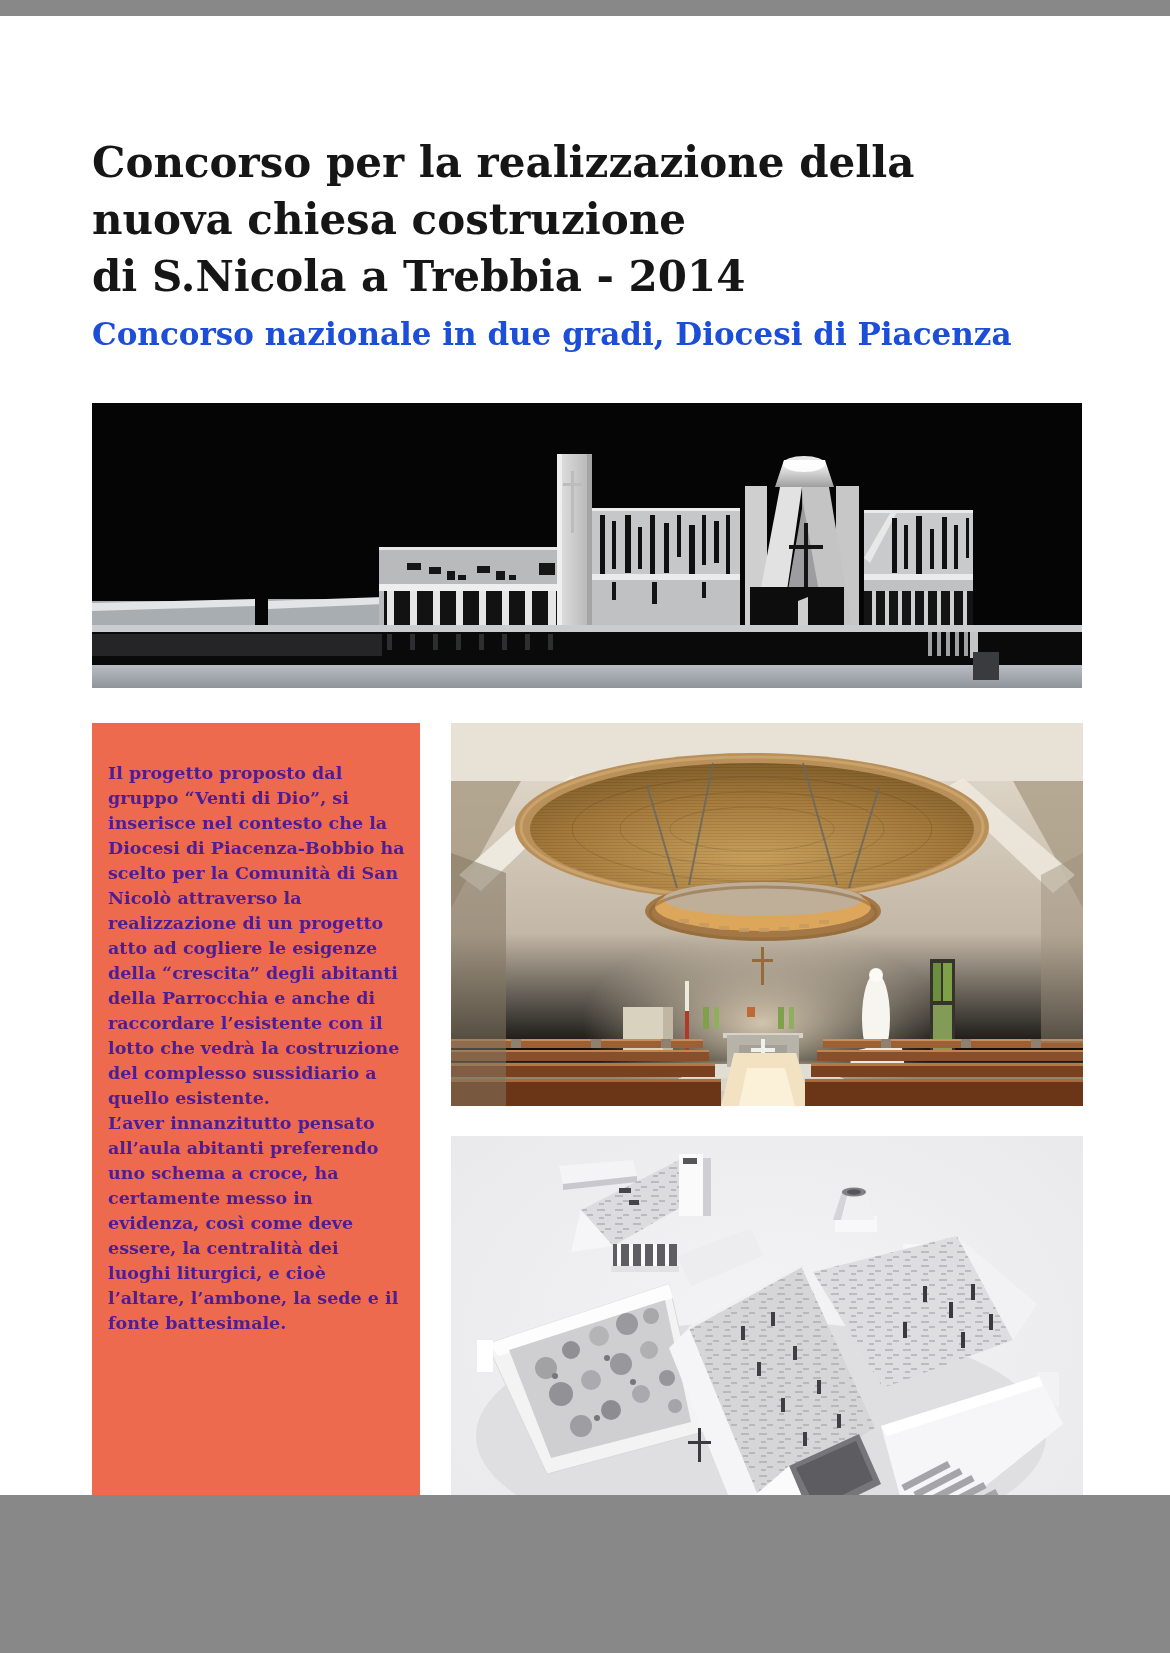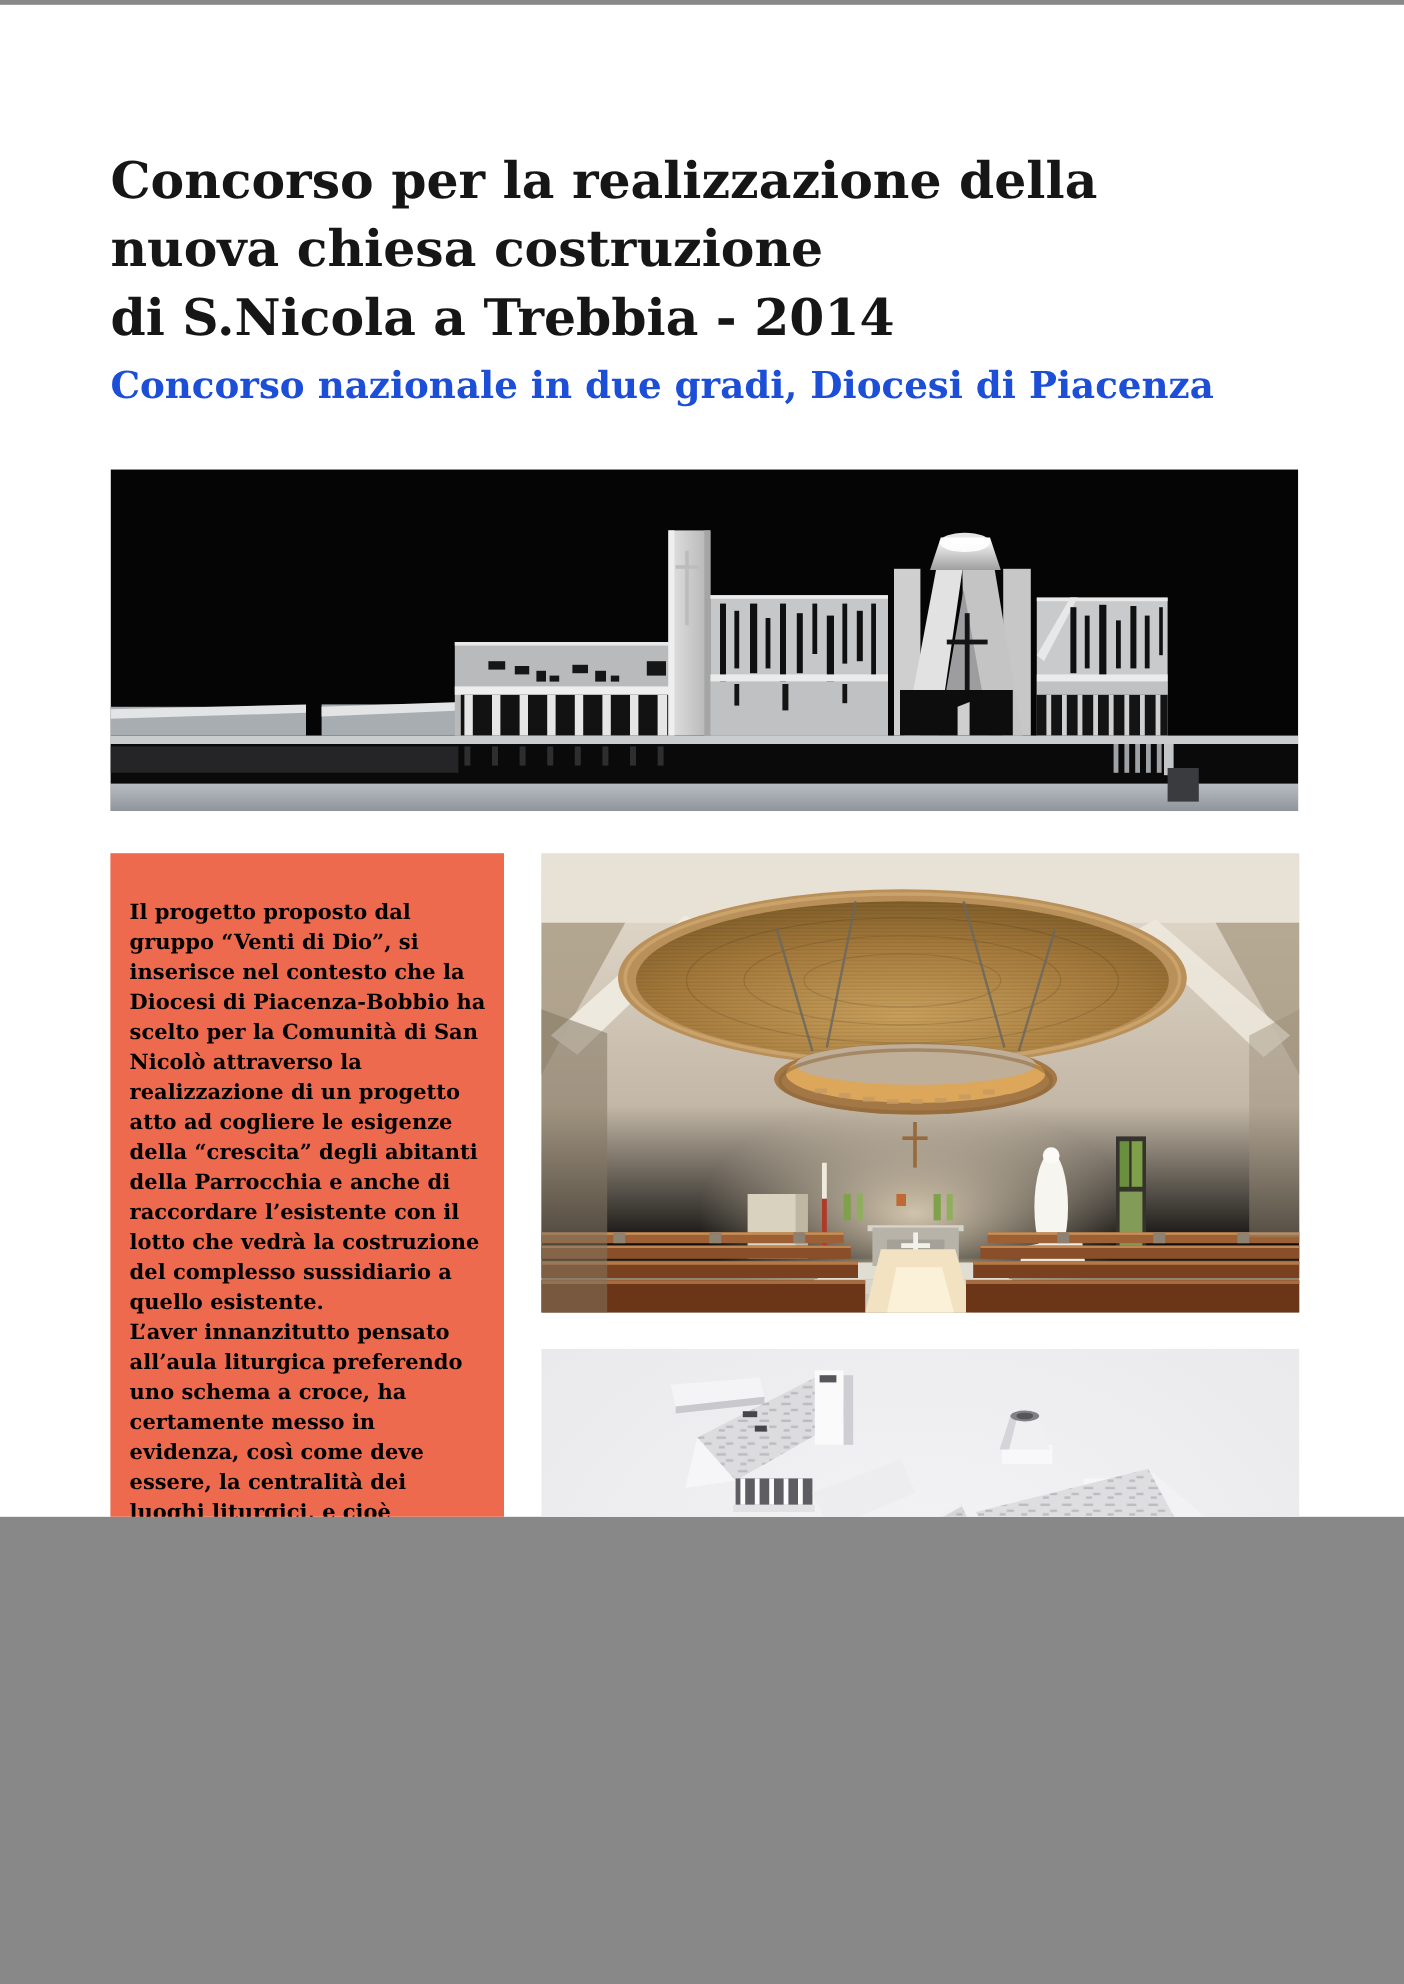--- a/index.html
+++ b/index.html
@@ -1,32 +1,32 @@
 <!DOCTYPE html>
 <html><head>
 <meta charset="utf-8">
 <style>
   * { margin:0; padding:0; box-sizing:border-box; }
   html,body { background:#888; }
   .page {
-    position:relative; width:1170px; height:1260px; margin:4px auto;
+    position:relative; width:1170px; height:1479px; margin:16px auto;
     background:#ffffff; overflow:hidden;
     font-family:"DejaVu Serif", serif;
   }
   .header { position:absolute; left:92px; top:118px; width:990px; }
   .title { font-size:42px; line-height:57px; font-weight:bold; color:#161616; letter-spacing:0; }
   .subtitle { margin-top:10px; font-size:31px; line-height:38px; font-weight:bold; color:#1d4ed8; }
   figure { position:absolute; overflow:hidden; }
   figure svg { display:block; width:100%; height:100%; }
   .fig-elevation { left:92px; top:387px; width:990px; height:285px; }
   .fig-interior  { left:451px; top:707px; width:632px; height:383px; }
   .fig-model     { left:451px; top:1120px; width:632px; height:448px; }
   .desc-panel {
     position:absolute; left:92px; top:707px; width:328px; height:861px;
-    background:#ee6a4f; color:#000000;
+    background:#ee6a4f; color:#4c1d95;
     padding:38px 13px 0 16px;
     font-size:17.5px; line-height:25px; font-weight:bold;
   }
   .desc-panel p { margin:0; }
 </style>
 </head>
 <body>
 
 <div class="page">
 
@@ -192,21 +192,21 @@
         </g>
         <rect x="878" y="229" width="8" height="26" fill="#c3c5c7"></rect>
         <rect x="0" y="262" width="990" height="23" fill="url(#baseGrad)"></rect>
         <rect x="881" y="249" width="26" height="28" fill="#3a3b3e"></rect>
       </g>
     </svg>
   </figure>
 
   <aside class="desc-panel">
     <p>Il progetto proposto dal gruppo “Venti di Dio”, si inserisce nel contesto che la Diocesi di Piacenza-Bobbio ha scelto per la Comunità di San Nicolò attraverso la realizzazione di un progetto atto ad cogliere le esigenze della “crescita” degli abitanti della Parrocchia e anche di raccordare l’esistente con il lotto che vedrà la costruzione del complesso sussidiario a quello esistente.</p>
-    <p>L’aver innanzitutto pensato all’aula liturgica preferendo uno schema a croce, ha certamente messo in evidenza, così come deve essere, la centralità dei luoghi liturgici, e cioè l’altare, l’ambone, la sede e il fonte battesimale.</p>
+    <p>L’aver innanzitutto pensato all’aula abitanti preferendo uno schema a croce, ha certamente messo in evidenza, così come deve essere, la centralità dei luoghi liturgici, e cioè l’altare, l’ambone, la sede e il fonte battesimale.</p>
   </aside>
 
   <figure class="fig-interior">
     <svg viewBox="0 0 632 383" preserveAspectRatio="none">
       <defs>
         <linearGradient id="wallGrad" x1="0" y1="0" x2="0" y2="1">
           <stop offset="0" stop-color="#e6dfd2"></stop>
             <stop offset="0.55" stop-color="#c3b7a6"></stop>
           <stop offset="0.88" stop-color="#95systemuiux887" stop-opacity="1"></stop>
           <stop offset="0.9" stop-color="#958873"></stop>

